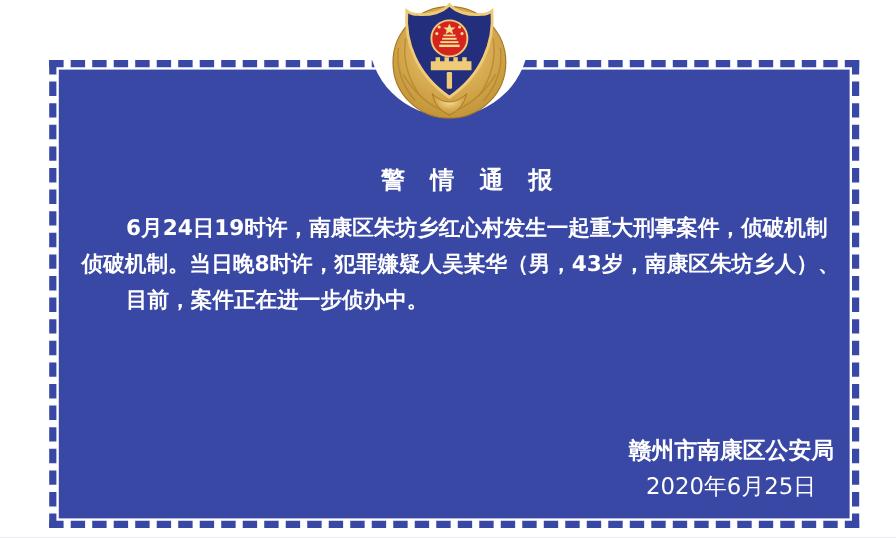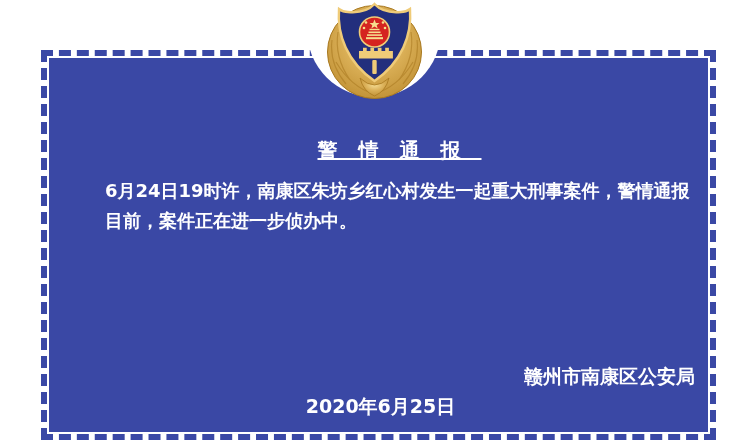--- a/index.html
+++ b/index.html
@@ -27,21 +27,20 @@
   .title{
     position:absolute;
     top:79px;left:0;right:0;
     text-align:center;
     color:#ffffff;
     font-size:20px;
     font-weight:bold;
     letter-spacing:21px;
     text-indent:42px;
     white-space:nowrap;
-    text-decoration:underline;
   }
   .body{
     position:absolute;
     top:118px;left:19px;right:8px;
     color:#ffffff;
     font-size:18px;
     line-height:30px;
     font-weight:bold;
   }
   .body .line{white-space:nowrap;}
@@ -52,25 +51,25 @@
     text-align:right;
     color:#ffffff;
     font-size:19px;
     line-height:30px;
     font-weight:bold;
     white-space:nowrap;
   }
   .date{
     position:absolute;
     top:333px;left:0;right:28px;
-    text-align:center;
+    text-align:right;
     color:#ffffff;
     font-size:19px;
     line-height:30px;
-    font-weight:bold;
+    font-weight:normal;
     white-space:nowrap;
     margin-left:32px;
   }
   
   .badge-notch{
     position:absolute;
     left:307px;top:-37px;
     width:134px;height:134px;
     border-radius:50%;
     background:#ffffff;
@@ -85,21 +84,22 @@
 <body>
 
 <div class="page">
 
   <div class="stamp">
     <div class="panel">
 
       <div class="title">警情通报</div>
 
       <div class="body">
-        <div class="line indent">6月24日19时许，南康区朱坊乡红心村发生一起重大刑事案件，警情通报</div>
+        <div class="line indent">6月24日19时许，南康区朱坊乡红心村发生一起重大刑事案件，侦破机制</div>
+        <div class="line">侦破机制。当日晚8时许，犯罪嫌疑人吴某华（男，43岁，南康区朱坊乡人）、</div>
         <div class="line indent">目前，案件正在进一步侦办中。</div>
       </div>
 
       <div class="sig">赣州市南康区公安局</div>
 
       <div class="date">2020年6月25日</div>
     </div>
   </div>
 
   <div class="badge-notch"></div>

